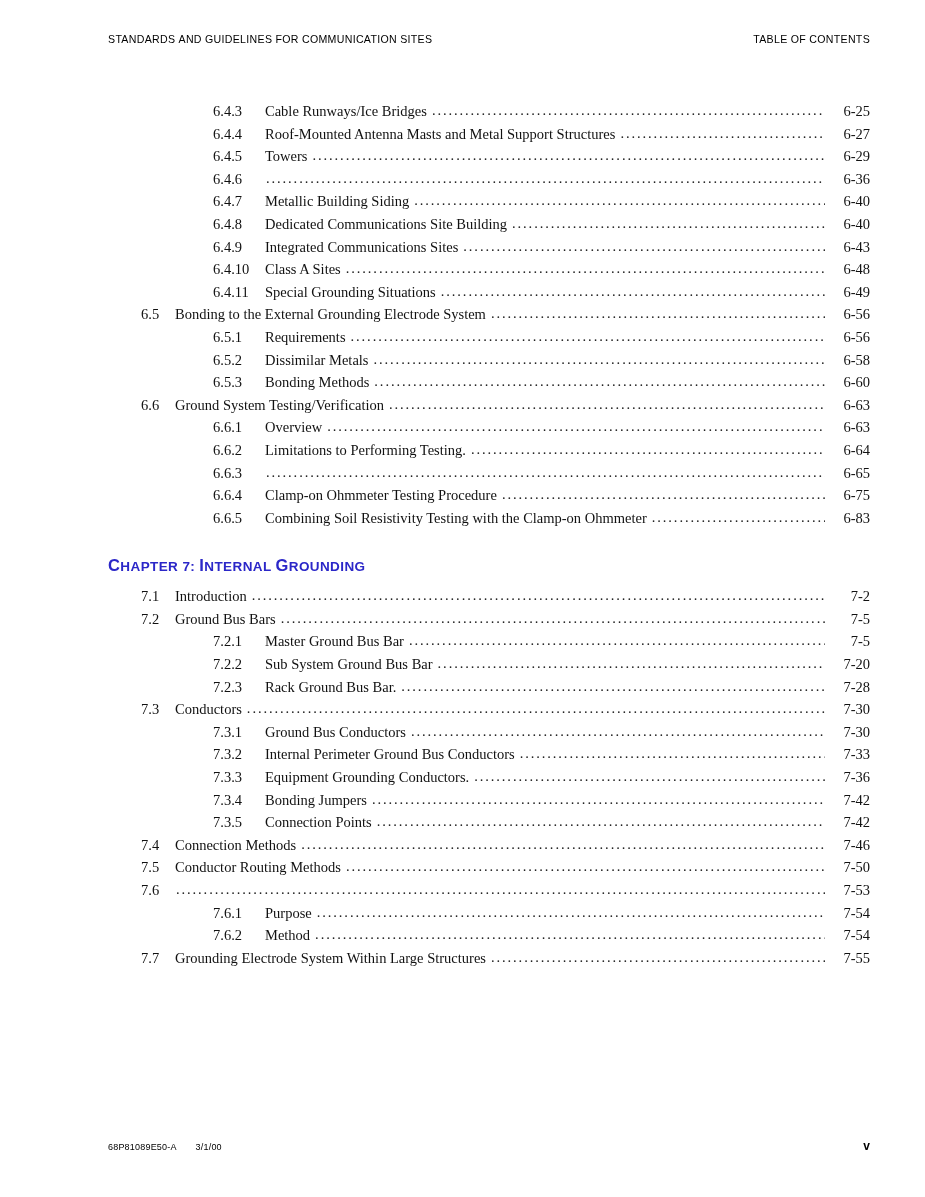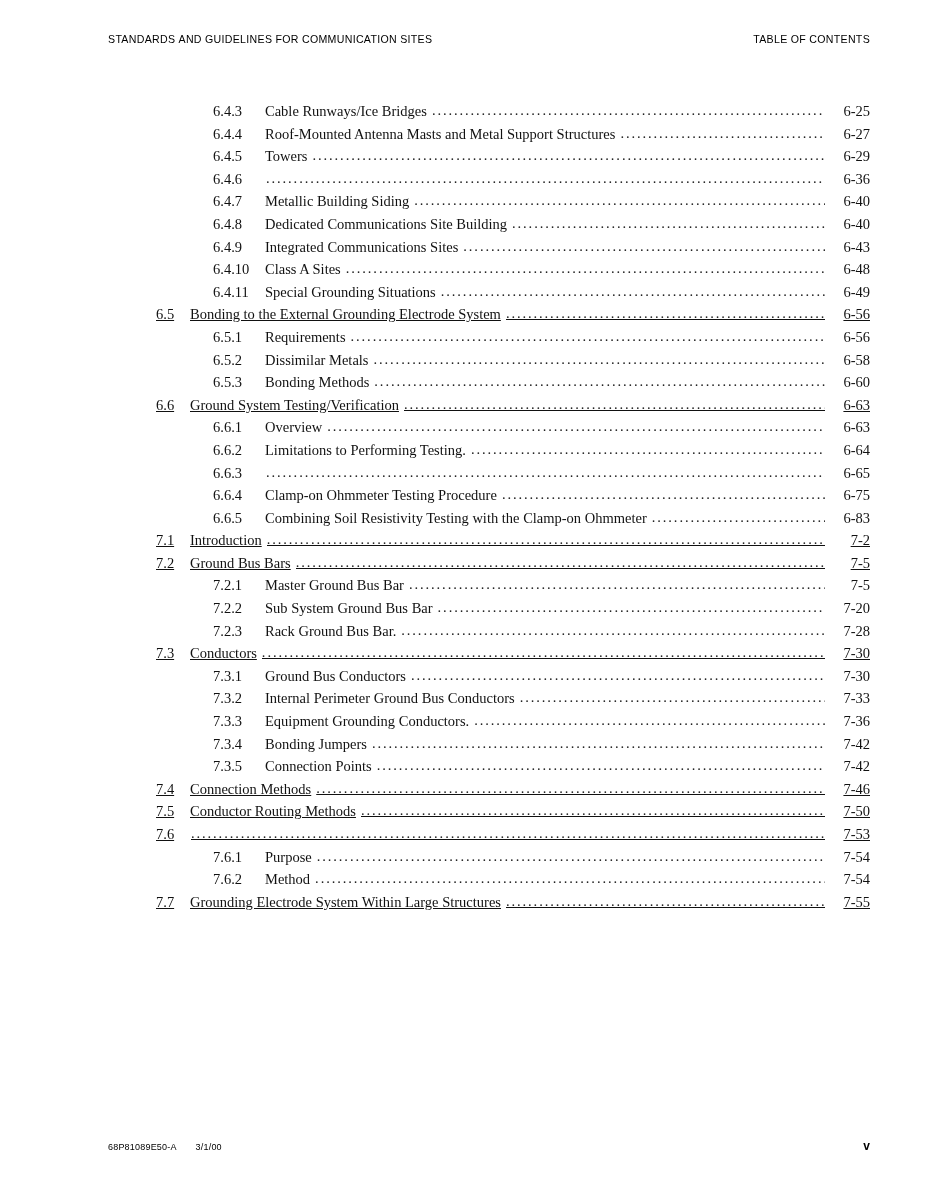--- a/index.html
+++ b/index.html
@@ -77,21 +77,21 @@
     top: -1px;
   }
   .entry .pg {
     flex: 0 0 auto;
     text-align: right;
     padding-left: 2px;
     min-width: 42px;
   }
 
   
-  .lvl1 { margin-left: 48px; text-decoration: underline; }   
+  .lvl1 { margin-left: 33px; }   
   .lvl2 { margin-left: 105px; }  
 
   .lvl1 .num { width: 34px; }
   .lvl2 .num { width: 52px; }
 
   
   .chapter {
     margin-top: 27px;
     margin-bottom: 10px;
     margin-left: 0px;
@@ -248,20 +248,23 @@
           <span class="pg">6-75</span>
         </div>
         <div class="entry lvl2">
           <span class="num">6.6.5</span>
           <span class="label">Combining Soil Resistivity Testing with the Clamp-on Ohmmeter</span>
           <span class="dots">...........................................................................................................................................</span>
           <span class="pg">6-83</span>
         </div>
       </div>
 
+    <div class="chapter">
+      <span id="chapter-heading-text"><span class="big">C</span>HAPTER 7: <span class="big">I</span>NTERNAL <span class="big">G</span>ROUNDING</span>
+    </div>
 
     <div id="toc-list-2">
         <div class="entry lvl1">
           <span class="num">7.1</span>
           <span class="label">Introduction</span>
           <span class="dots">...........................................................................................................................................</span>
           <span class="pg">7-2</span>
         </div>
         <div class="entry lvl1">
           <span class="num">7.2</span>

